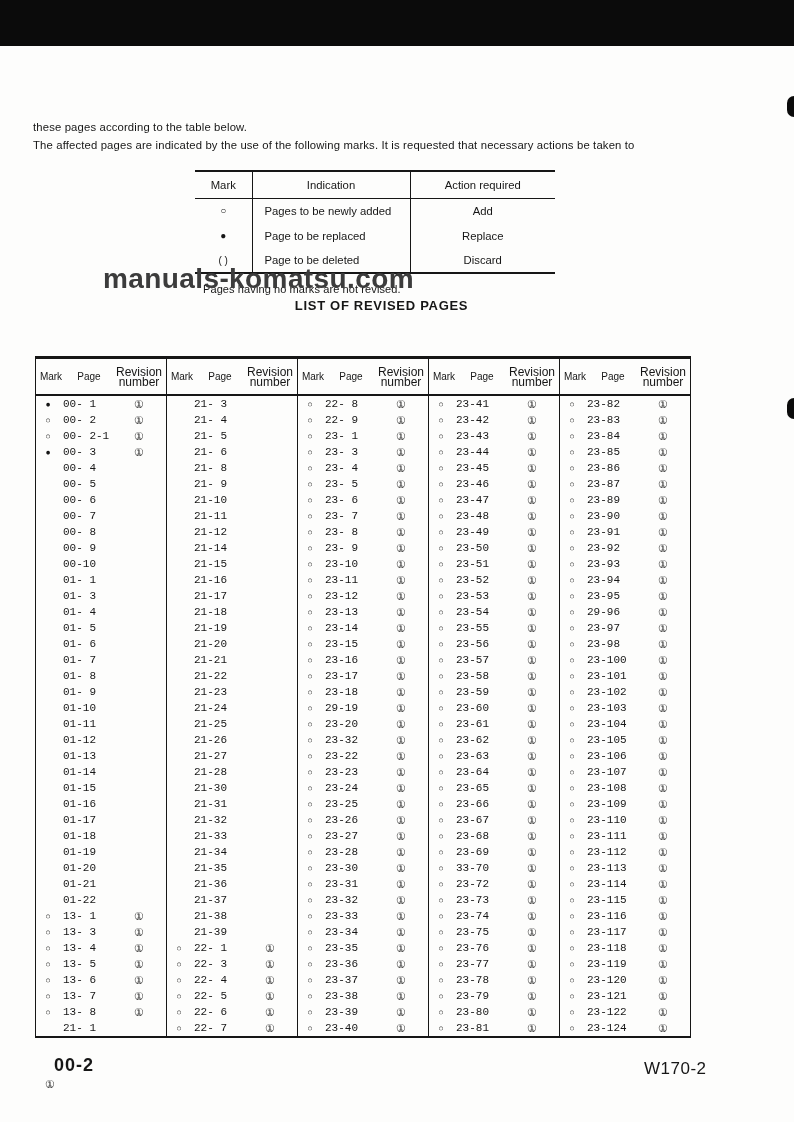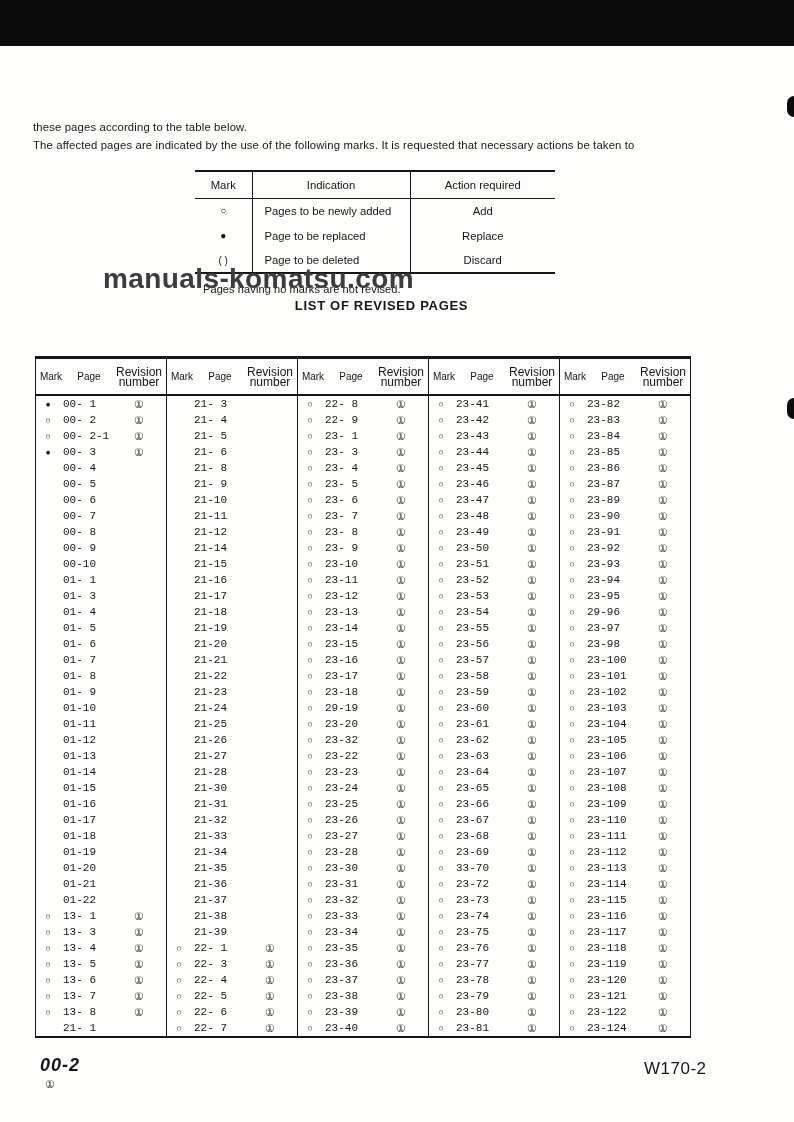--- a/index.html
+++ b/index.html
@@ -36,21 +36,21 @@
   .rt-col { flex:1 1 0; border-right:1px solid #161616; display:flex; flex-direction:column; }
   .rt-head { display:flex; align-items:center; height:37px; border-bottom:2px solid #161616; font-size:10px; }
   .h-mark { width:30px; text-align:center; }
   .h-page { width:46px; text-align:center; }
   .h-rev  { flex:1; text-align:center; font-size:12px; line-height:10px; }
   .rt-row { display:flex; align-items:center; height:16px; }
   .c-mark { width:24px; text-align:center; font-size:8.5px; }
   .c-page { width:52px; text-align:left; padding-left:3px; font-family:"Liberation Mono", monospace; font-size:11px; white-space:pre; }
   .c-rev  { flex:1; text-align:center; font-size:11px; }
 
-  .page-num { position:absolute; left:40px; top:1055px; font-size:18px; font-weight:bold; letter-spacing:1px;font-style:italic; }
+  .page-num { position:absolute; left:54px; top:1055px; font-size:18px; font-weight:bold; letter-spacing:1px; }
   .page-num-rev { position:absolute; left:45px; top:1078px; font-size:11px; }
   .doc-code { position:absolute; left:608px; top:1059px; font-size:17px; letter-spacing:0.5px;margin-left:36px; }
 </style>
 </head>
 <body>
 
 <div class="page">
 
   <div class="top-bar"></div>
   <div class="artifact a1"></div>

